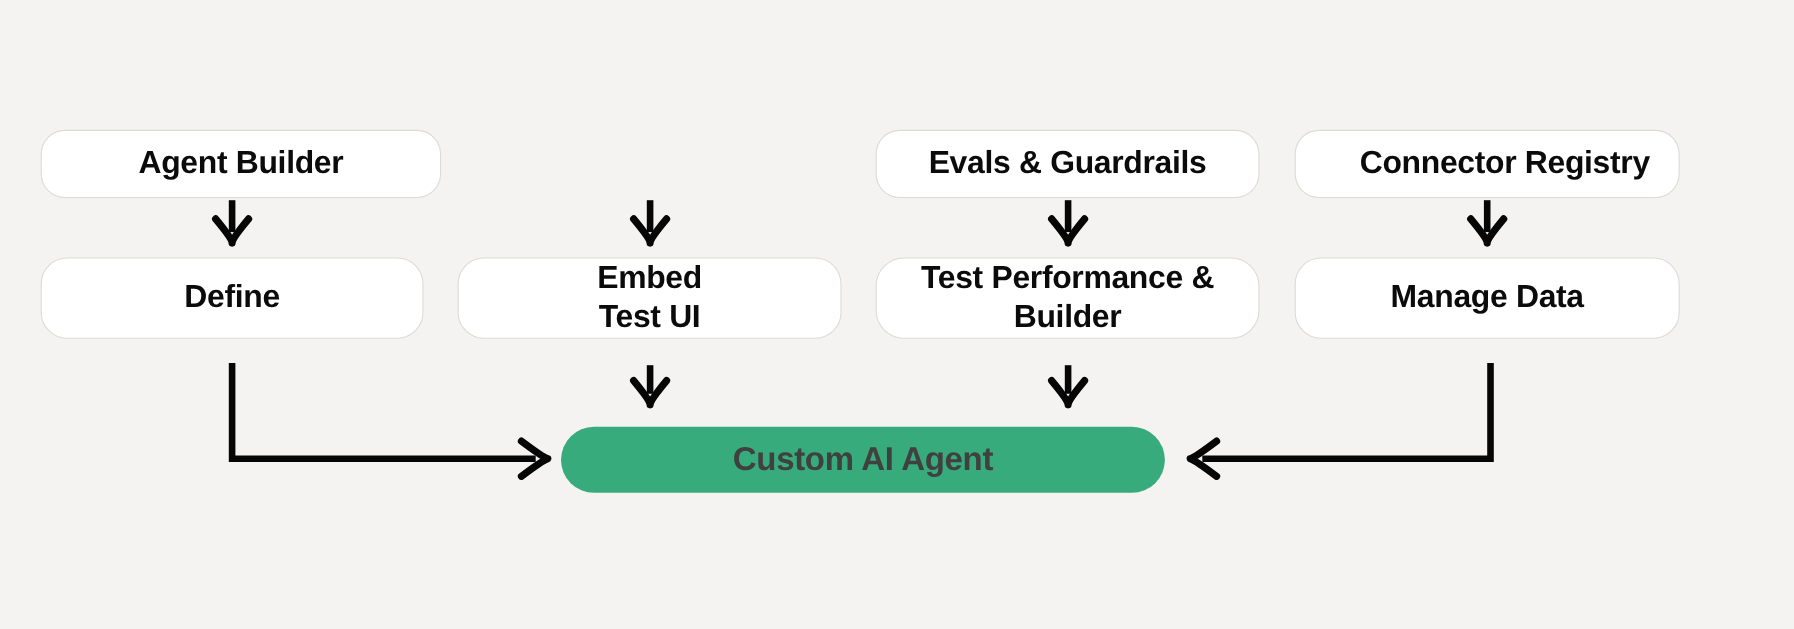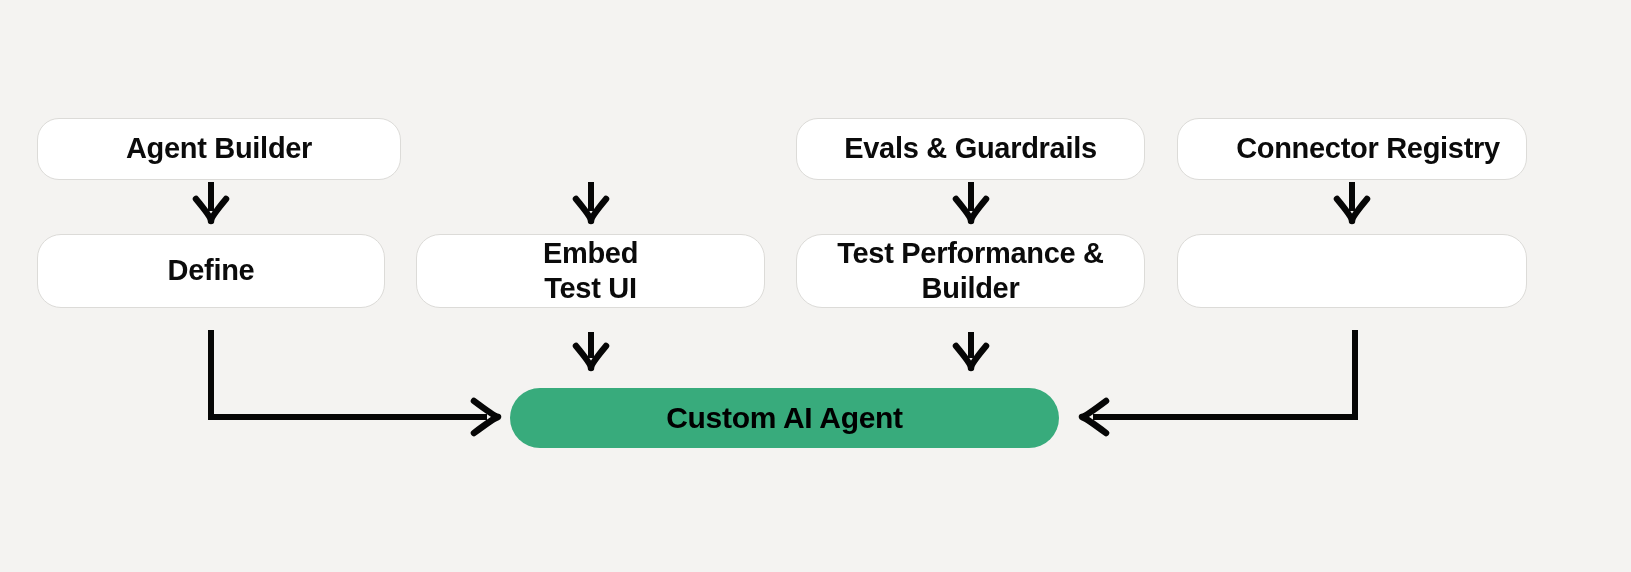--- a/index.html
+++ b/index.html
@@ -33,21 +33,21 @@
     font-size: 29px;
     line-height: 1.22;
     letter-spacing: -0.3px;
   }
   .node .label { display: block; }
   .node.row1 { height: 62px; }
   .node.row2 { height: 74px; border-radius: 24px; }
   .node.terminal {
     background: #38ab7c;
     border: none;
-    color: #000000;
+    color: #404040;
     border-radius: 30px;
     font-size: 30px;
   }
   svg.edges {
     position: absolute;
     left: 0;
     top: 0;
     width: 1631px;
     height: 572px;
     overflow: visible;
@@ -144,20 +144,21 @@
 
   <div class="node row2" style="left:796px; top:234px; width:349px;border-radius:26px;">
     <div>
       <span class="label">Test Performance &amp;</span>
       <span class="label">Builder</span>
     </div>
   </div>
 
   <div class="node row2" style="left:1177px; top:234px; width:350px;">
     <div>
+      <span class="label">Manage Data</span>
     </div>
   </div>
 
   <div class="node terminal" style="left:510px; top:388px; width:549px; height:60px;">
     <span class="label">Custom AI Agent</span>
   </div>
 
 </div>
 
 </body></html>

